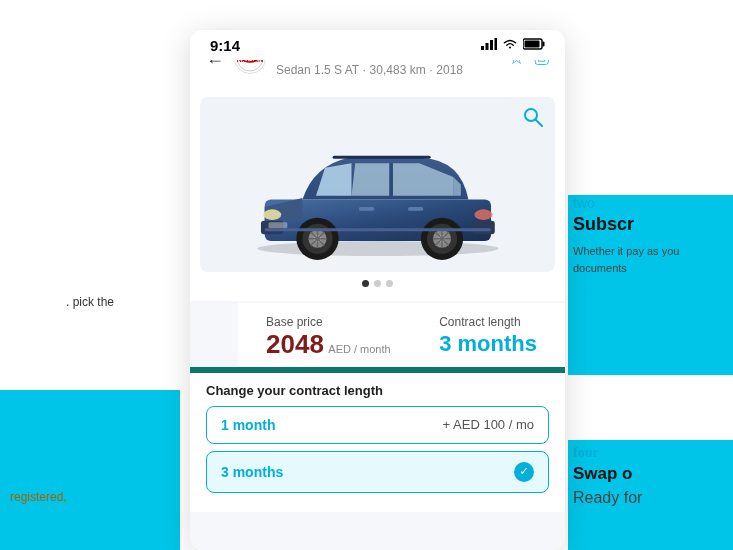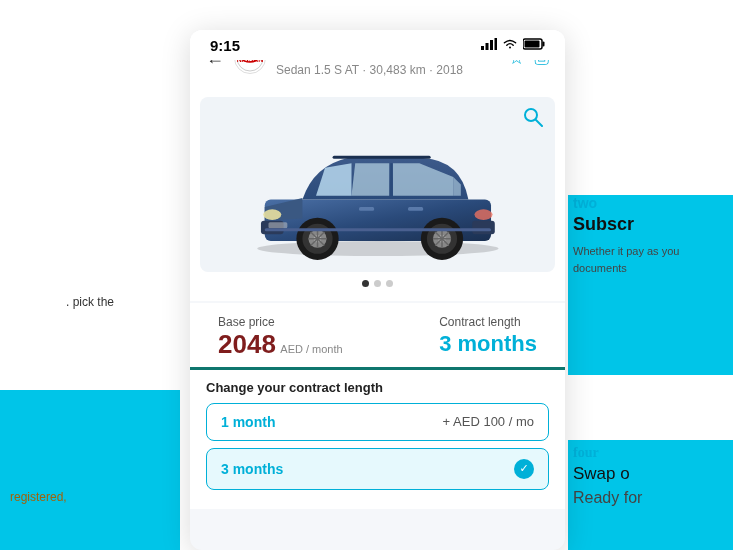--- a/index.html
+++ b/index.html
@@ -194,20 +194,21 @@
     }
     .dot.active {
       background: #333;
     }
 
     
     .pricing-section {
       background: #fff;
       padding: 12px 28px 10px;
       margin-top: 2px;
+      margin-left: 48px;
     }
     .pricing-row {
       display: flex;
       justify-content: space-between;
       align-items: flex-start;
     }
     .price-label, .contract-label {
       font-size: 12px;
       color: #555;
       font-weight: 500;
@@ -228,21 +229,21 @@
     .contract-value {
       font-size: 22px;
       font-weight: 700;
       color: #00b0d8;
     }
 
     
     .contract-section {
       background: #fff;
       padding: 10px 16px 12px;
-      border-top: 3px solid #0f766e;
+      border-top: 6px solid #0f766e;
     }
     .contract-change-label {
       font-size: 13px;
       font-weight: 600;
       color: #222;
       margin-bottom: 8px;
     }
     .contract-option {
       display: flex;
       align-items: center;
@@ -282,21 +283,21 @@
     .right-panel {
       position: absolute;
       right: 10px;
       top: 195px;
       width: 150px;
       z-index: 2;
     }
     .right-label-two {
       font-size: 14px;
       color: #00b0d8;
-      font-weight: 700;
+      font-weight: 400;
       margin-bottom: 3px;
     }
     .right-heading {
       font-size: 18px;
       font-weight: 700;
       color: #111;
       margin-bottom: 8px;
     }
     .right-desc {
       font-size: 11px;
@@ -314,21 +315,21 @@
     }
     .right-label-four {
       font-size: 14px;
       color: #00b0d8;
       font-weight: 600;
       margin-bottom: 3px;
       font-family: Liberation Serif, serif;
     }
     .right-heading-four {
       font-size: 17px;
-      font-weight: 400;
+      font-weight: 700;
       color: #111;
       margin-bottom: 5px;
     }
     .right-desc-four {
       font-size: 16px;
       color: #444;
     }
 
     
     .left-text-mid {
@@ -385,21 +386,21 @@
 
 <div class="right-panel-bottom">
   <div class="right-label-four">four</div>
   <div class="right-heading-four">Swap o</div>
   <div class="right-desc-four">Ready for</div>
 </div>
 
 <div class="phone-card">
 
   <div class="status-bar">
-    <span class="status-time">9:15</span>
+    <span class="status-time">9:14</span>
     <div class="status-icons">
       <span style="font-size:12px;">
         <svg width="16" height="12" viewBox="0 0 16 12">
             <rect x="0" y="8" width="3" height="4" fill="#000"></rect>
             <rect x="4.5" y="5" width="3" height="7" fill="#000"></rect>
             <rect x="9" y="2" width="3" height="10" fill="#000"></rect>
             <rect x="13.5" y="0" width="3" height="12" fill="#000"></rect>
           </svg>
       </span>
       <span style="font-size:13px;">

